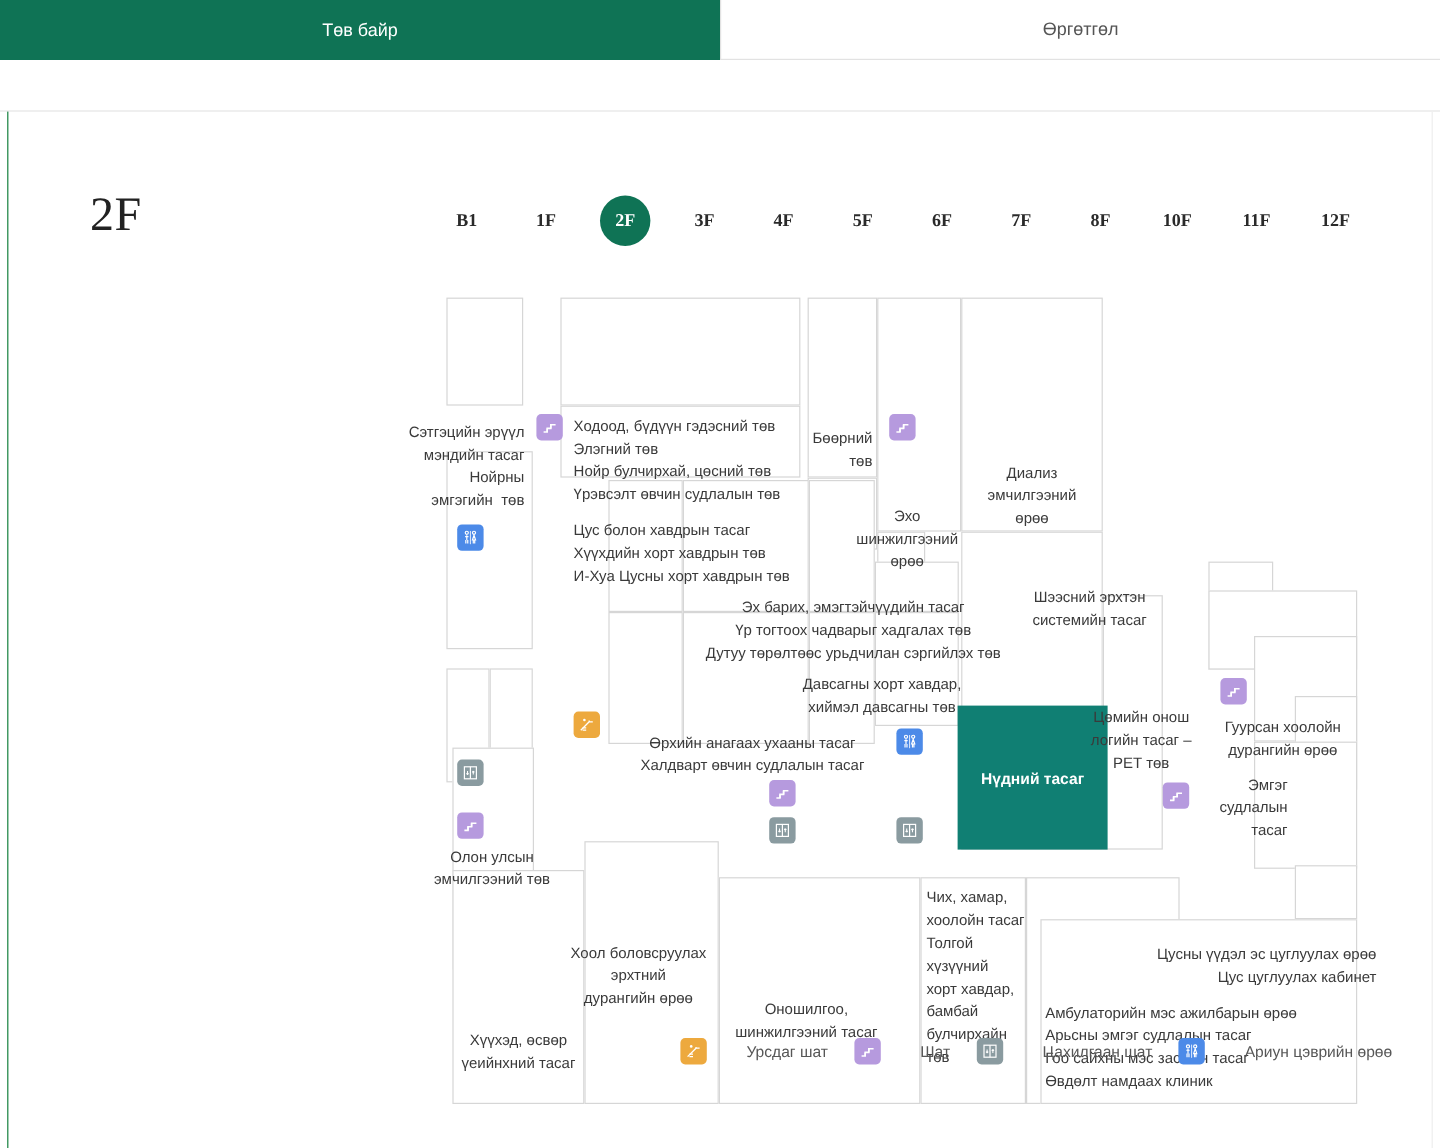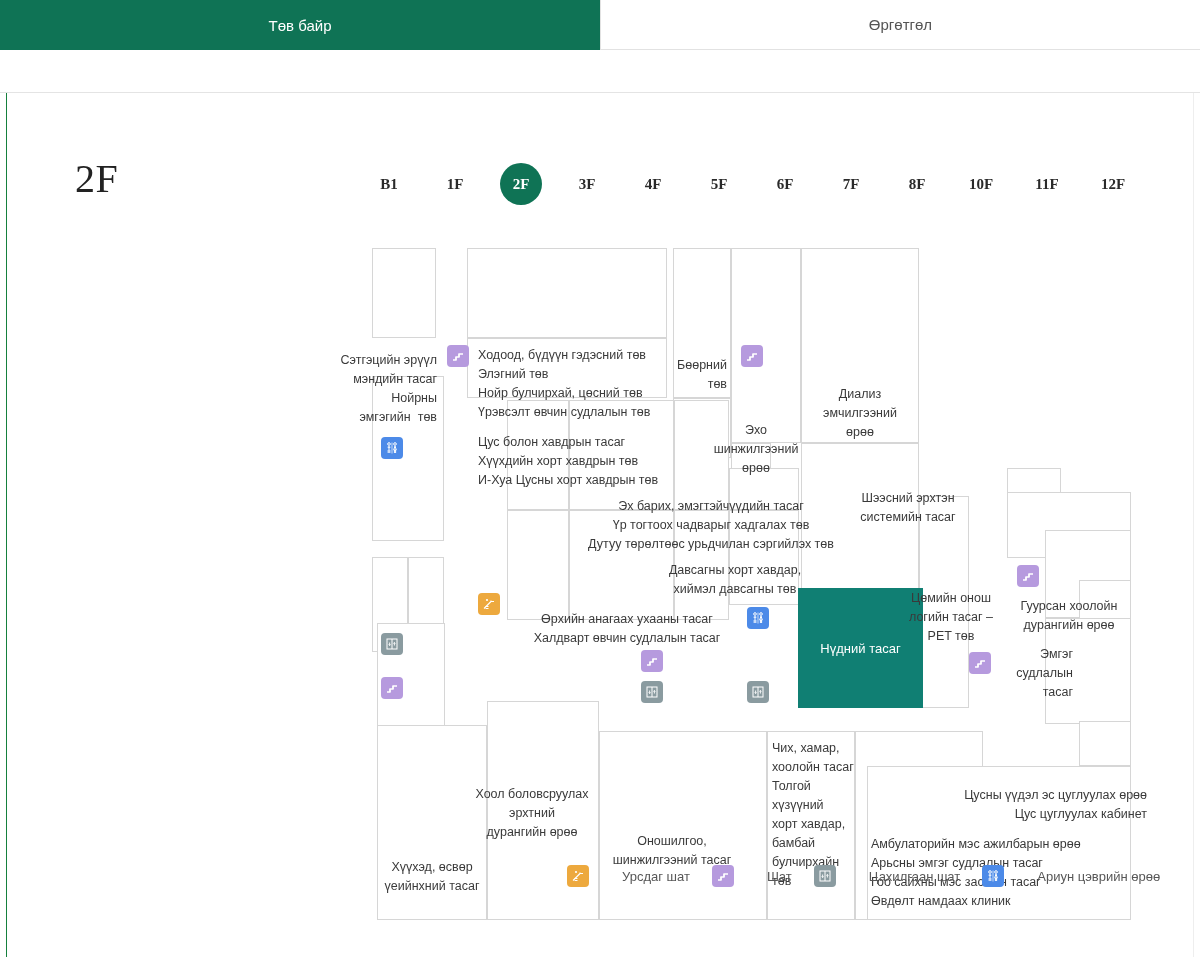--- a/index.html
+++ b/index.html
@@ -199,21 +199,21 @@
 
     <div class="rm" style="left:370px;  top:530px; width:68px;  height:185px;"></div>
     <div class="rm" style="left:370px;  top:632px; width:110px; height:195px;"></div>
     <div class="rm" style="left:480px;  top:608px; width:112px; height:219px;"></div>
     <div class="rm" style="left:592px;  top:638px; width:168px; height:189px;"></div>
     <div class="rm" style="left:760px;  top:638px; width:88px;  height:189px;"></div>
     <div class="rm" style="left:848px;  top:638px; width:128px; height:189px;"></div>
     <div class="rm" style="left:860px;  top:673px; width:264px; height:154px;"></div>
     <div class="rm" style="left:1072px; top:628px; width:52px;  height:45px;"></div>
 
-    <div class="hl" style="left:791px; top:495px; width:125px; height:120px;">
+    <div class="hl" style="left:791px; top:495px; width:125px; height:120px;font-weight:bold;">
       <span>Нүдний тасаг</span>
     </div>
 
     <div class="lbl r" style="left:318px; top:258px; width:112px;">Сэтгэцийн эрүүл
 мэндийн тасаг
 Нойрны
 эмгэгийн  төв</div>
     <div class="lbl l" style="left:471px; top:253px; width:260px;">Ходоод, бүдүүн гэдэсний төв
 Элэгний төв
 Нойр булчирхай, цөсний төв
@@ -239,20 +239,22 @@
     <div class="lbl c" style="left:505px; top:517px; width:230px;">Өрхийн анагаах ухааны тасаг
 Халдварт өвчин судлалын тасаг</div>
     <div class="lbl c" style="left:898px; top:496px; width:92px;">Цөмийн онош
 логийн тасаг –
 PET төв</div>
     <div class="lbl c" style="left:1000px; top:504px; width:124px;">Гуурсан хоолойн
 дурангийн өрөө</div>
     <div class="lbl r" style="left:986px; top:552px; width:80px;">Эмгэг
 судлалын
 тасаг</div>
+    <div class="lbl c" style="left:336px; top:612px; width:134px;">Олон улсын
+эмчилгээний төв</div>
     <div class="lbl c" style="left:362px; top:765px; width:126px;">Хүүхэд, өсвөр
 үеийнхний тасаг</div>
     <div class="lbl c" style="left:452px; top:692px; width:146px;">Хоол боловсруулах
 эрхтний
 дурангийн өрөө</div>
     <div class="lbl c" style="left:590px; top:739px; width:150px;">Оношилгоо,
 шинжилгээний тасаг</div>
     <div class="lbl l" style="left:765px; top:646px; width:82px;">Чих, хамар,
 хоолойн тасаг
 Толгой

